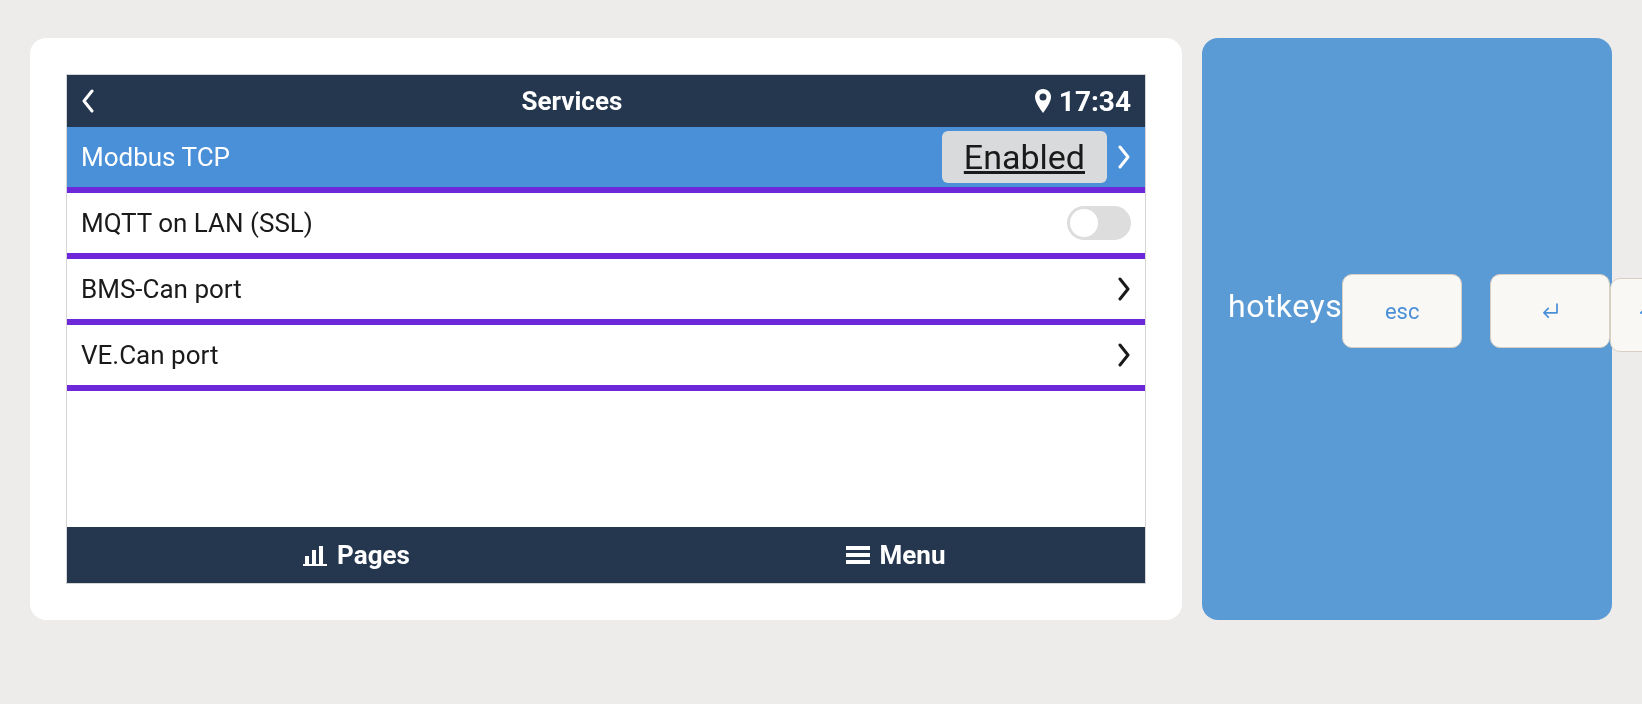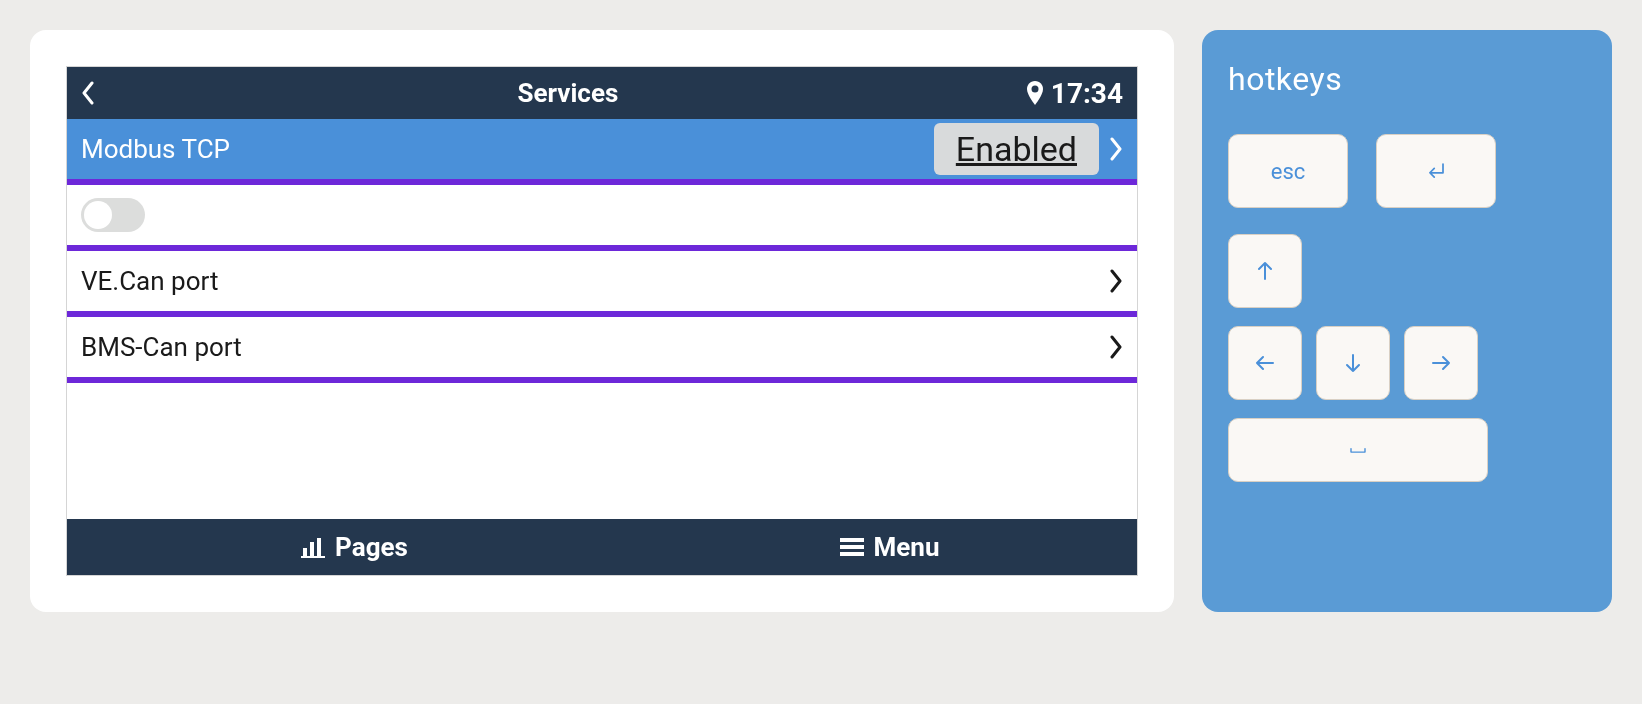--- a/index.html
+++ b/index.html
@@ -3,23 +3,23 @@
   <meta charset="utf-8">
   <style>
     * { box-sizing: border-box; margin: 0; padding: 0; }
     body {
       background: #edecea;
       font-family: -apple-system, BlinkMacSystemFont, "Segoe UI", Roboto, sans-serif;
       padding: 30px;
     }
     .app {
       display: flex;
-      gap: 28px;
+      gap: 20px;
       max-width: 1582px;
-      margin: 0 auto;
+      margin: 8px auto;
     }
     .device-panel {
       flex: 1;
       background: #fff;
       border-radius: 16px;
       padding: 36px;
     }
     .screen {
       background: #fff;
       border: 1px solid #d5d5d5;
@@ -116,22 +116,22 @@
     }
     .footer-btn svg { width: 24px; height: 22px; }
 
     .hotkeys-panel {
       width: 410px;
       background: #5a9bd5;
       border-radius: 16px;
       padding: 30px 26px 40px;
       color: #fff;
       display: flex;
-      flex-direction: column;
-      align-items: flex-start;
+      flex-direction: row;
+      align-items: center;
     }
     .hotkeys-title {
       font-size: 32px;
       font-weight: 400;
       margin-bottom: 36px;
       letter-spacing: 0.5px;
     }
     .key-row {
       display: flex;
       gap: 28px;
@@ -182,36 +182,37 @@
           <span class="row-label">Modbus TCP</span>
           <span class="badge">Enabled</span>
           <span class="chevron">
             <svg viewBox="0 0 14 24">
                 <path d="M3 2 L11 12 L3 22" stroke="#fff" stroke-width="3" fill="none" stroke-linecap="round" stroke-linejoin="round"></path>
               </svg>
           </span>
         </div>
 
         <div class="row">
+          <span class="row-label">MQTT on LAN (SSL)</span>
           <div class="toggle">
             <div class="toggle-knob"></div>
           </div>
         </div>
 
         <div class="row">
-          <span class="row-label">VE.Can port</span>
+          <span class="row-label">BMS-Can port</span>
           <span class="chevron">
             <svg viewBox="0 0 14 24">
                 <path d="M3 2 L11 12 L3 22" stroke="#1a1a1a" stroke-width="3" fill="none" stroke-linecap="round" stroke-linejoin="round"></path>
               </svg>
           </span>
         </div>
 
         <div class="row">
-          <span class="row-label">BMS-Can port</span>
+          <span class="row-label">VE.Can port</span>
           <span class="chevron">
             <svg viewBox="0 0 14 24">
                 <path d="M3 2 L11 12 L3 22" stroke="#1a1a1a" stroke-width="3" fill="none" stroke-linecap="round" stroke-linejoin="round"></path>
               </svg>
           </span>
         </div>
       </div>
 
       <div class="footer">
         <div class="footer-btn">

